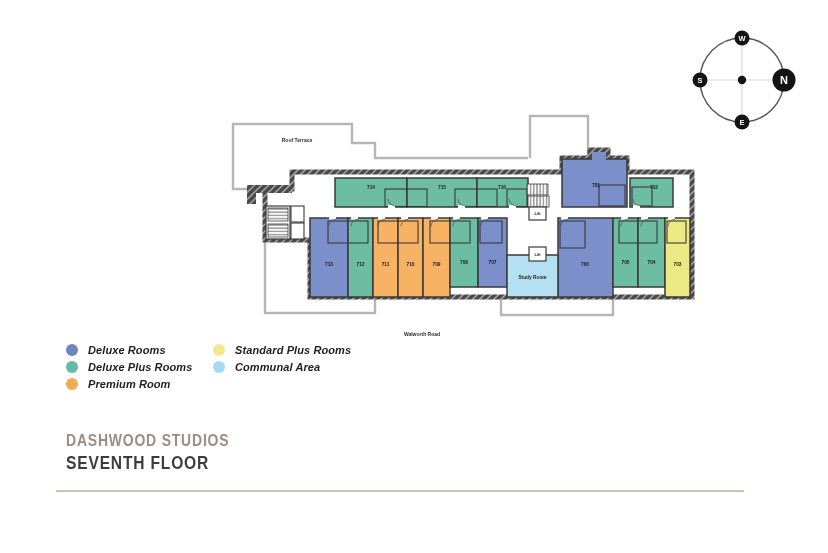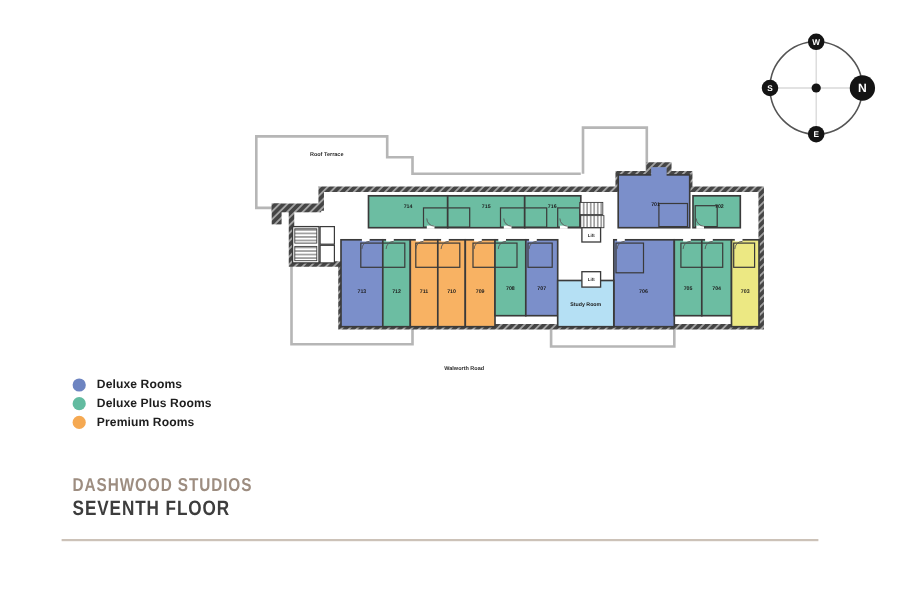--- a/index.html
+++ b/index.html
@@ -2,21 +2,21 @@
 <html><head>
 <meta charset="utf-8">
 <style>
   html,body{margin:0;padding:0;background:#fff;}
   .stage{position:relative;width:828px;height:553px;background:#ffffff;overflow:hidden;
          font-family:"Liberation Sans", sans-serif;}
   svg text{font-family:"Liberation Sans", sans-serif;}
   .abs{position:absolute;}
   
   .legend-col{position:absolute;top:344px;}
-  .lg-row{display:flex;align-items:center;height:12px;margin-bottom:5px;}
+  .lg-row{display:flex;align-items:center;height:12px;margin-bottom:5px;font-style:italic;}
   .dot{width:12px;height:12px;border-radius:50%;margin-right:10px;flex:0 0 12px;}
   .lg-label{font-size:11px;font-weight:bold;color:#1e1e1e;letter-spacing:.1px;white-space:nowrap;}
   
   .footer{position:absolute;left:66px;top:430px;transform:scaleX(.82);transform-origin:left top;}
   .brand{font-size:17px;font-weight:700;letter-spacing:1px;color:#9d8d80;line-height:1.25;}
   .floor{font-size:19px;font-weight:700;letter-spacing:1px;color:#3d3d3d;line-height:1.3;}
   .rule{position:absolute;left:56px;top:490px;width:688px;height:2px;background:#ccc2b8;}
   .num{font-size:4.8px;font-weight:bold;fill:#1c1c1c;text-anchor:middle;}
   .lbl{font-size:5px;font-weight:600;fill:#2b2b2b;text-anchor:middle;}
 </style>
@@ -205,21 +205,31 @@
     <div class="lg-row">
       <span class="dot" style="background: rgb(109, 132, 193);"></span>
       <span class="lg-label">Deluxe Rooms</span>
     </div>
     <div class="lg-row">
       <span class="dot" style="background: rgb(98, 187, 160);"></span>
       <span class="lg-label">Deluxe Plus Rooms</span>
     </div>
     <div class="lg-row">
       <span class="dot" style="background: rgb(245, 169, 82);"></span>
-      <span class="lg-label">Premium Rooms</span>
+      <span class="lg-label">Premium Room</span>
+    </div>
+  </div>
+  <div class="legend-col" style="left:213px;">
+    <div class="lg-row">
+      <span class="dot" style="background: rgb(239, 233, 140);"></span>
+      <span class="lg-label">Standard Plus Rooms</span>
+    </div>
+    <div class="lg-row">
+      <span class="dot" style="background: rgb(168, 217, 242);"></span>
+      <span class="lg-label">Communal Area</span>
     </div>
   </div>
 
   <div class="footer">
     <div class="brand">DASHWOOD STUDIOS</div>
     <div class="floor">SEVENTH FLOOR</div>
   </div>
   <div class="rule"></div>
 
 </div>

